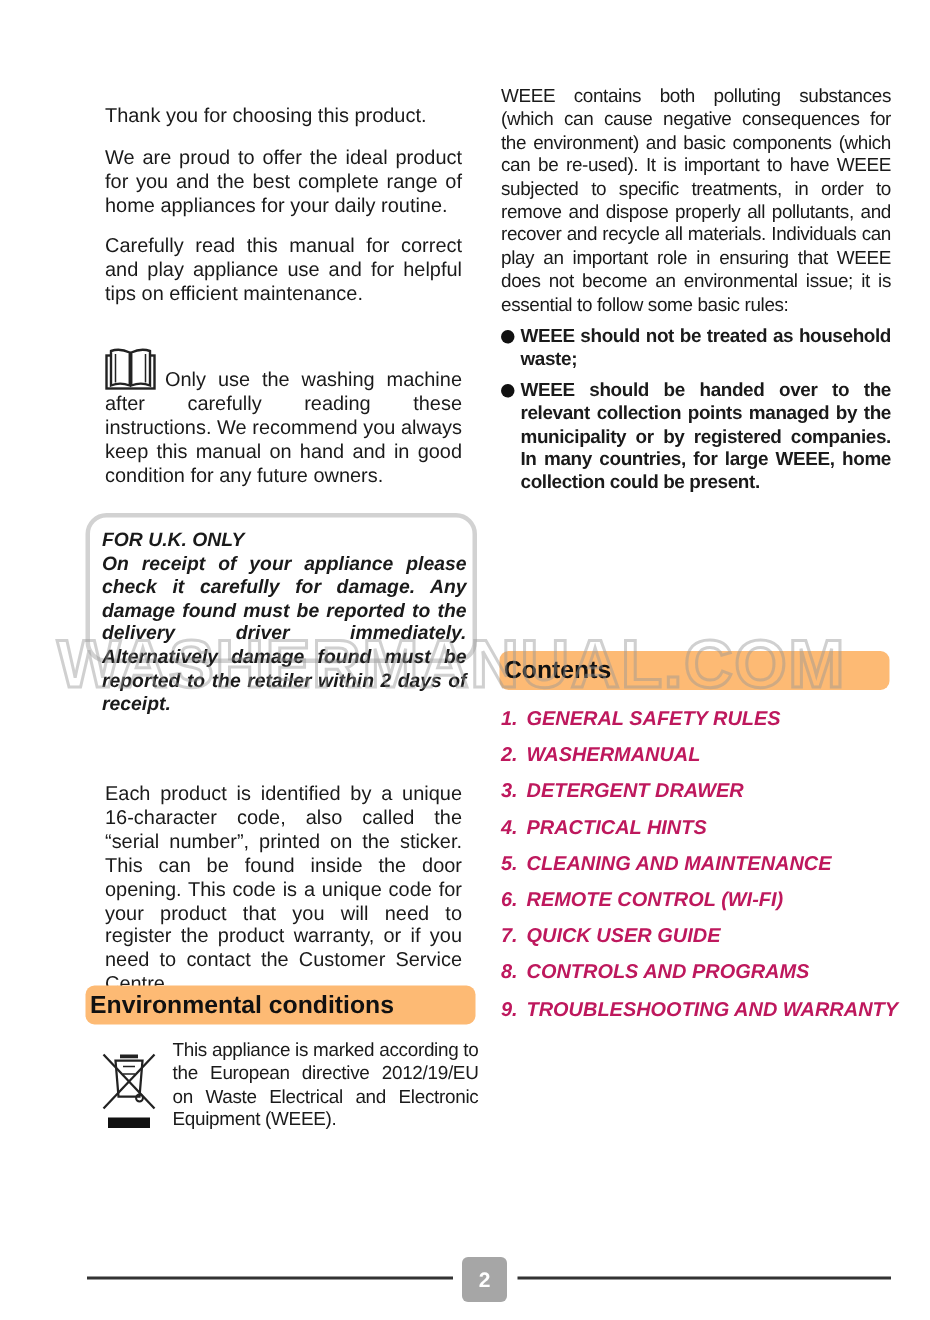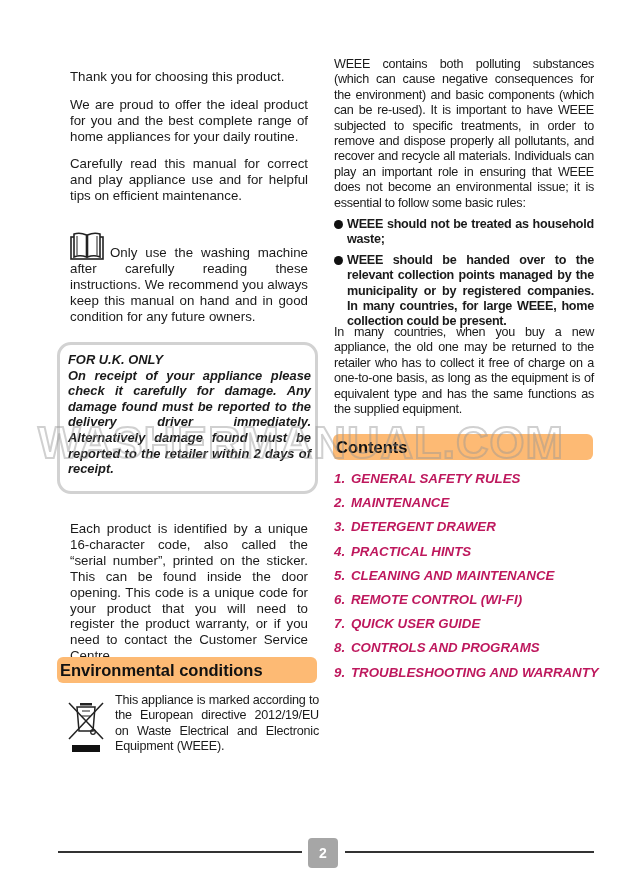--- a/index.html
+++ b/index.html
@@ -42,21 +42,21 @@
     height: 30px;
     vertical-align: bottom;
     margin-right: 6px;
   }
 
   .uk-box {
     position: absolute;
     left: -1px;
     top: 285px;
     width: 261px;
-    height: 152px;
+    height: 100px;
     border: 3px solid #d2d2d2;
     border-radius: 14px;
     box-sizing: border-box;
     background: #ffffff;
   }
   .uk-text {
     position: absolute;
     left: 8px;
     top: 7px;
     width: 243px;
@@ -231,27 +231,26 @@
       <li class="bullet">
         <span class="bullet-dot"></span>
         <span>WEEE should not be treated as household waste;</span>
       </li>
       <li class="bullet">
         <span class="bullet-dot"></span>
         <span>WEEE should be handed over to the relevant collection points managed by the municipality or by registered companies. In many countries, for large WEEE, home collection could be present.</span>
       </li>
     </ul>
 
-    <p class="p-narrow" style="position:absolute; top:268px; left:0; width:260px;">In many countries, when you buy a new appliance, the old one may be returned to the retailer who has to collect it free of charge on a one-to-one basis, as long as the equipment is of equivalent type and has the same functions as the supplied equipment.</p>
 
     <div class="section-band" style="left:-1px; top:377px; width:260px;">Contents</div>
 
     <ul class="toc">
       <li class="toc-item"><span class="toc-num">1.</span><span>GENERAL SAFETY RULES</span></li>
-      <li class="toc-item"><span class="toc-num">2.</span><span>MAINTENANCE</span></li>
+      <li class="toc-item"><span class="toc-num">2.</span><span>WASHERMANUAL</span></li>
       <li class="toc-item"><span class="toc-num">3.</span><span>DETERGENT DRAWER</span></li>
       <li class="toc-item"><span class="toc-num">4.</span><span>PRACTICAL HINTS</span></li>
       <li class="toc-item"><span class="toc-num">5.</span><span>CLEANING AND MAINTENANCE</span></li>
       <li class="toc-item"><span class="toc-num">6.</span><span>REMOTE CONTROL (WI-FI)</span></li>
       <li class="toc-item"><span class="toc-num">7.</span><span>QUICK USER GUIDE</span></li>
       <li class="toc-item"><span class="toc-num">8.</span><span>CONTROLS AND PROGRAMS</span></li>
       <li class="toc-item"><span class="toc-num">9.</span><span>TROUBLESHOOTING AND WARRANTY</span></li>
     </ul>
   </div>
 

